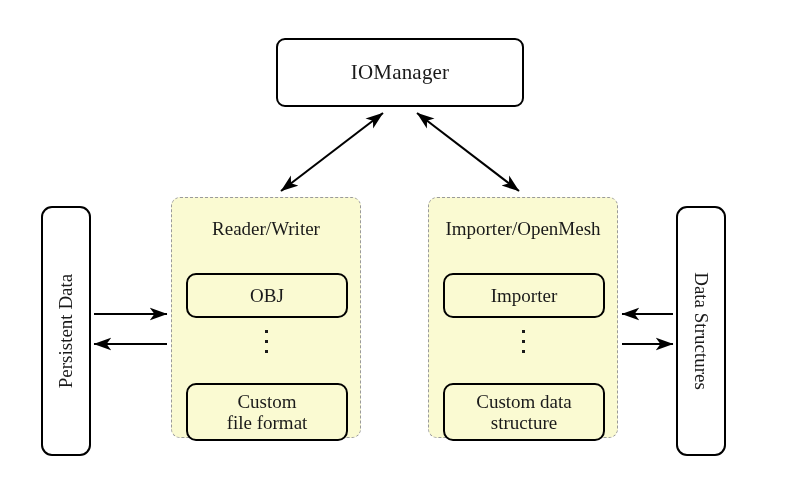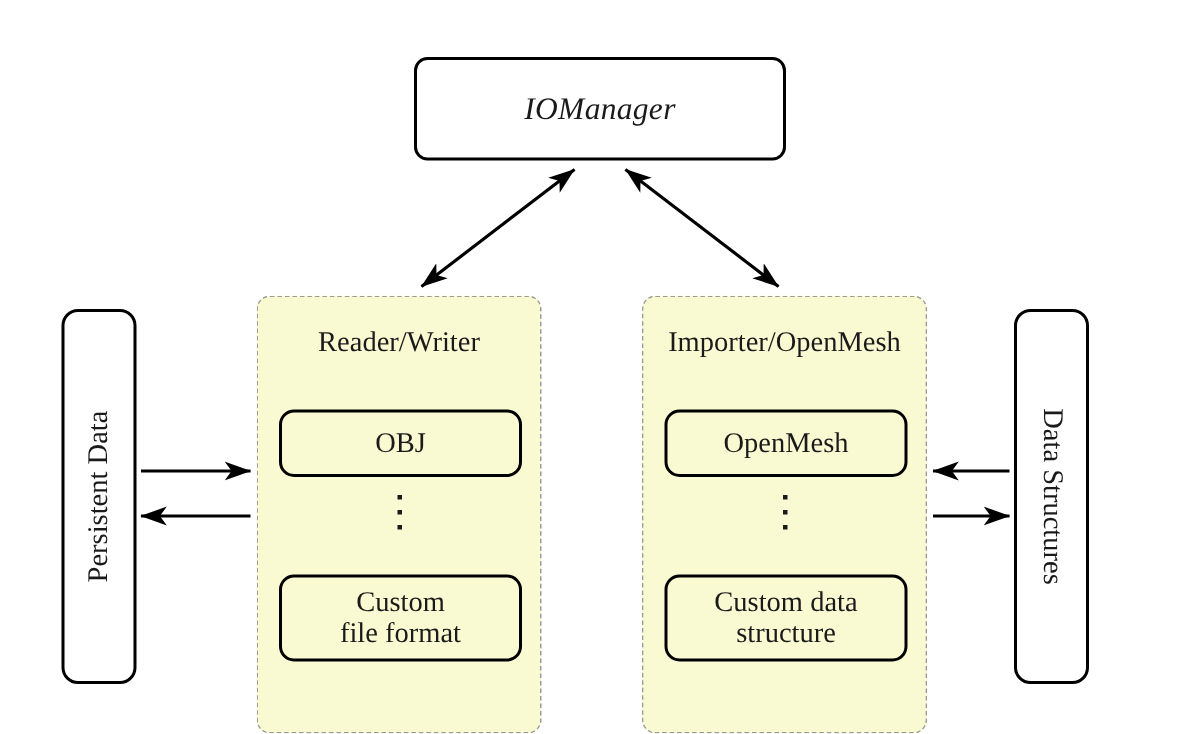--- a/index.html
+++ b/index.html
@@ -38,21 +38,20 @@
     border: 2.4px solid #000000;
     border-radius: 9px;
     display: flex;
     align-items: center;
     justify-content: center;
   }
   .manager-box .label {
     font-size: 21px;
     color: #1a1a1a;
     letter-spacing: 0.2px;
-    font-style: italic;
   }
 
   
   .side-box {
     position: absolute;
     top: 206px;
     width: 50px;
     height: 250px;
     box-sizing: border-box;
     background: #ffffff;
@@ -70,21 +69,21 @@
     white-space: nowrap;
   }
   .side-box.left .label  { transform: rotate(-90deg); }
   .side-box.right .label { transform: rotate(90deg); }
 
   
   .panel {
     position: absolute;
     top: 197px;
     width: 190px;
-    height: 292px;
+    height: 241px;
     box-sizing: border-box;
     background: #FAFAD2;
     border: 1.6px dashed #9a9a9a;
     border-radius: 9px;
   }
   .panel.left  { left: 171px; }
   .panel.right { left: 428px; }
 
   .panel-title {
     position: absolute;
@@ -192,21 +191,21 @@
 
     <div class="item-box second">
       <span class="label">Custom<br>file format</span>
     </div>
   </div>
 
   <div class="panel right">
     <div class="panel-title">Importer/OpenMesh</div>
 
     <div class="item-box first">
-      <span class="label">OpenMesh</span>
+      <span class="label">Importer</span>
     </div>
 
     <div class="vdots">
       <i></i>
         <i></i>
         <i></i>
     </div>
 
     <div class="item-box second">
       <span class="label">Custom data<br>structure</span>

